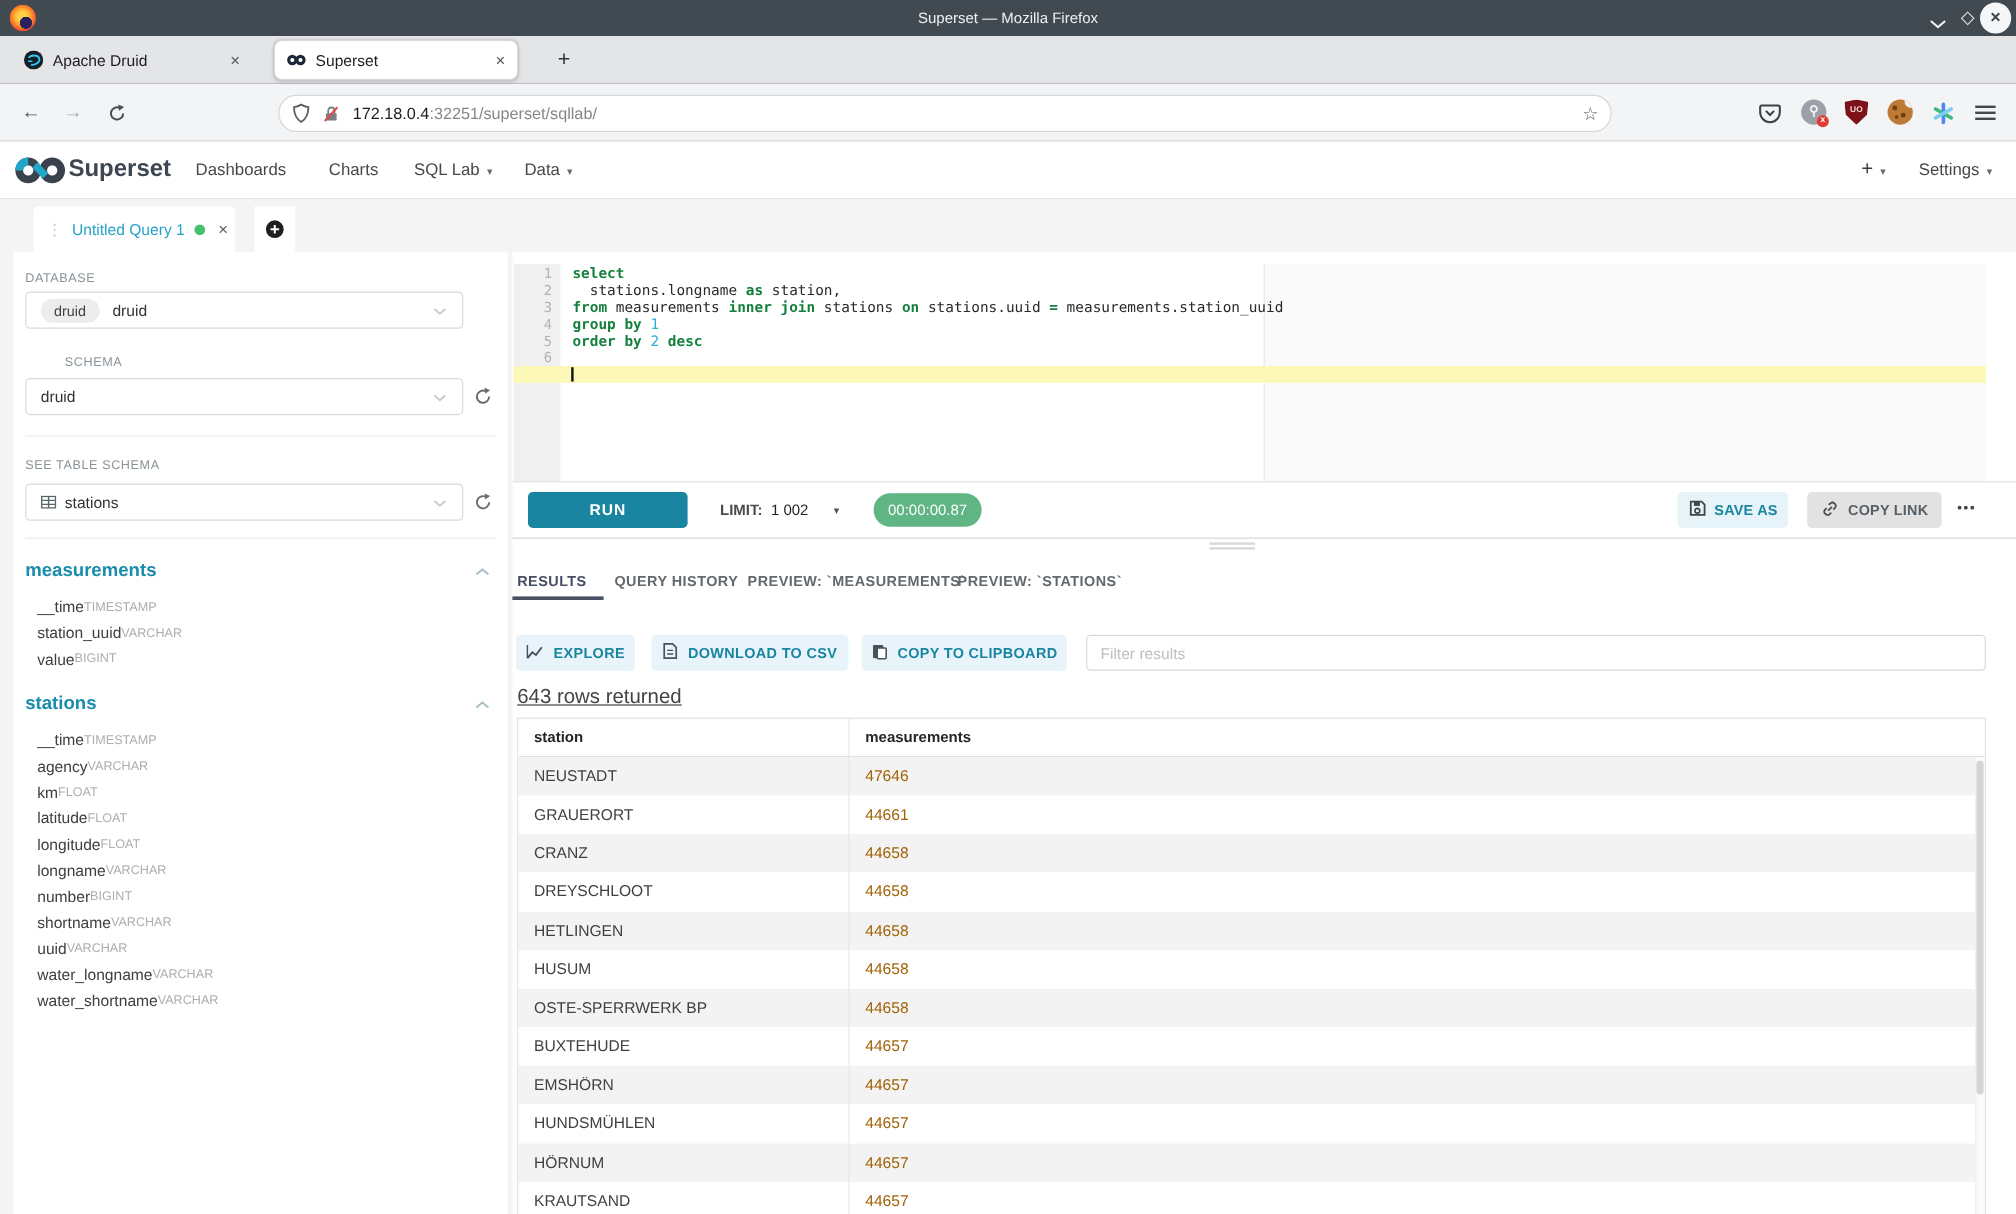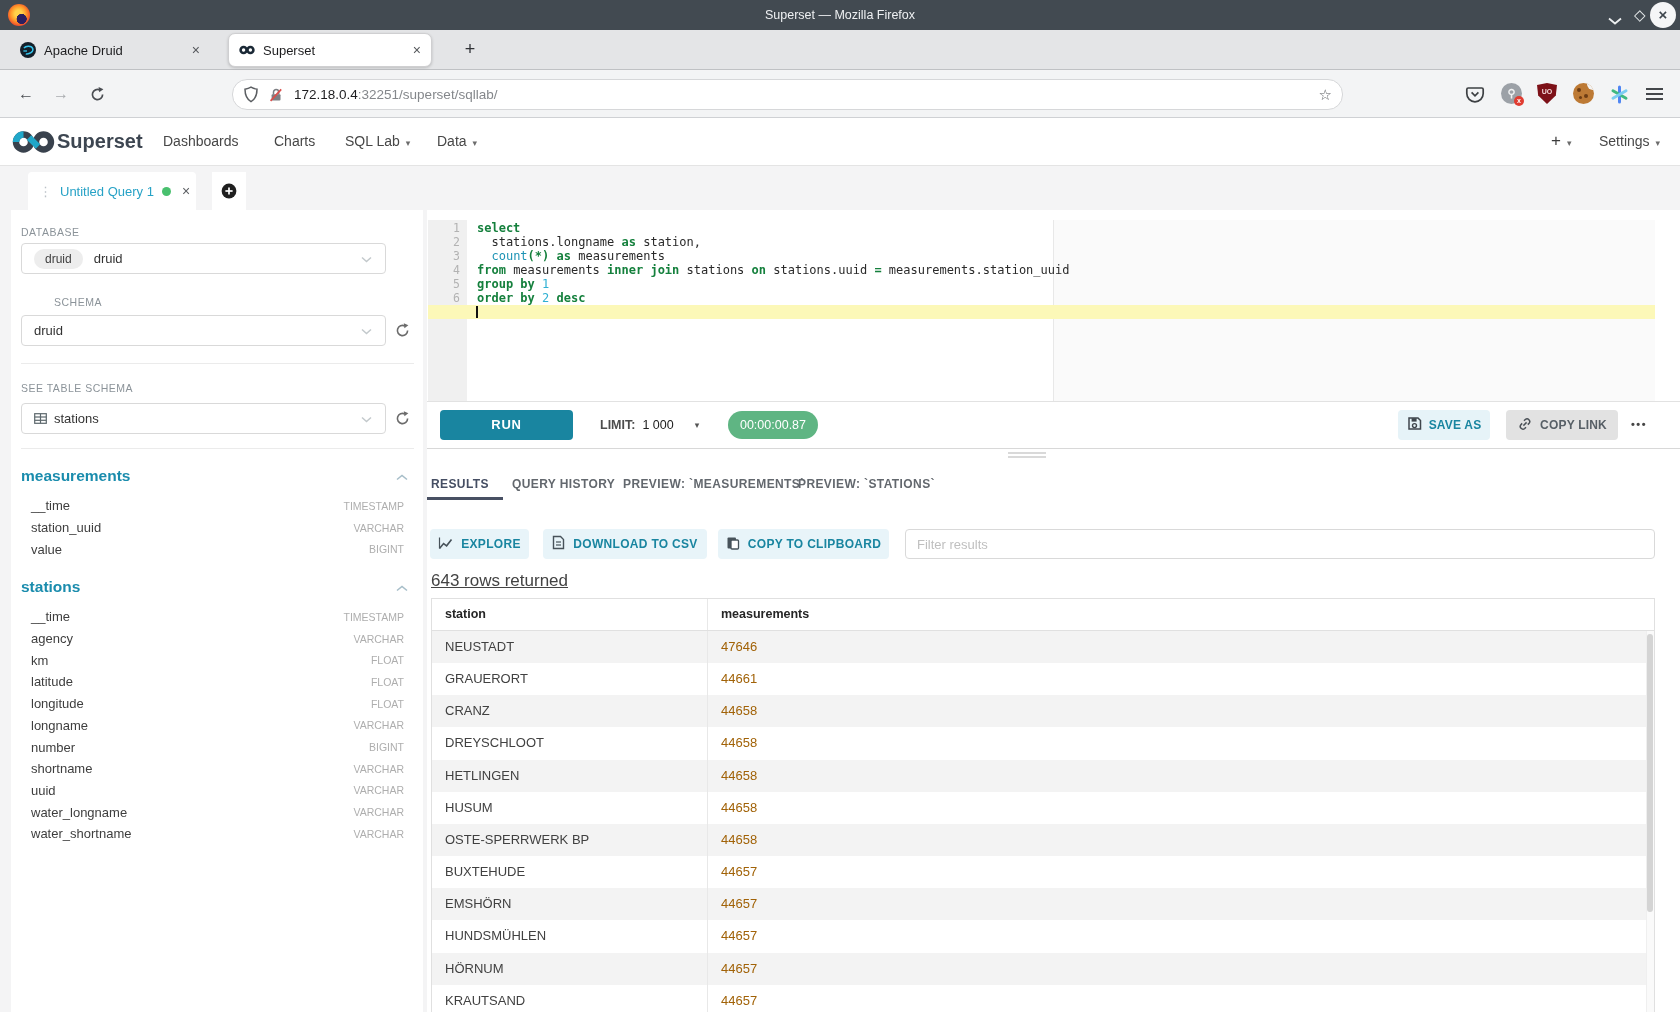--- a/index.html
+++ b/index.html
@@ -102,21 +102,21 @@
   .sb-refresh{position:absolute;left:383px;line-height:0;}
   .sb-r1{top:112px;}.sb-r2{top:200px;}
   .sb-div{position:absolute;left:10px;right:9px;border-top:1px solid #ebebeb;}
   .sb-d1{top:153px;}.sb-d2{top:238px;}
   .tbl-icon{margin-right:7px;line-height:0;}
   #schema-list{position:absolute;left:0;top:252px;width:412px;}
   .tbl-sec + .tbl-sec{margin-top:13px;}
   .tbl-head{height:28px;display:flex;align-items:center;justify-content:space-between;padding:0 15px 0 10px;}
   .tbl-name{font-size:15.5px;font-weight:700;color:#1a8cad;}
   .tbl-cols{margin-top:5px;}
-  .col-row{height:21.7px;display:flex;align-items:center;justify-content:space-between;padding:0 19px 0 20px;}
+  .col-row{height:21.7px;display:flex;align-items:center;padding:0 19px 0 20px;}
   .col-name{font-size:13px;color:#3e3e3e;}
   .col-type{font-size:10.5px;color:#aeaeae;}
 
   
   .main{position:absolute;left:427px;top:210px;width:1253px;height:802px;background:#fff;}
 
   .editor{position:absolute;left:0;top:10px;width:1229px;height:181px;background:#fff;}
   .gutter{position:absolute;left:1px;top:0;width:39px;height:181px;background:#f0f0f0;}
   #gutter-nums{padding-top:1px;}
   .gnum{height:14px;line-height:14px;text-align:right;padding-right:7px;
@@ -431,34 +431,33 @@
             <div class="gnum">5</div>
             <div class="gnum">6</div>
             <div class="gnum">7</div>
           </div>
         </div>
       <div class="pm-zone"></div>
       <div class="active-line"></div>
       <div id="code-lines">
           <div class="cline"><span class="tk-kw">select</span></div>
           <div class="cline"><span class="tk-pl">  stations.longname </span><span class="tk-kw">as</span><span class="tk-pl"> station,</span></div>
-          <div class="cline"><span class="tk-pl">  </span><span class="tk-fn">count</span><span class="tk-kw">(*)</span><span class="tk-pl"> </span><span class="tk-kw">as</span><span class="tk-pl"> measurements</span></div>
           <div class="cline"><span class="tk-kw">from</span><span class="tk-pl"> measurements </span><span class="tk-kw">inner join</span><span class="tk-pl"> stations </span><span class="tk-kw">on</span><span class="tk-pl"> stations.uuid </span><span class="tk-kw">=</span><span class="tk-pl"> measurements.station_uuid</span></div>
           <div class="cline"><span class="tk-kw">group by</span><span class="tk-pl"> </span><span class="tk-num">1</span></div>
           <div class="cline"><span class="tk-kw">order by</span><span class="tk-pl"> </span><span class="tk-num">2</span><span class="tk-pl"> </span><span class="tk-kw">desc</span></div>
           <div class="cline"></div>
         </div>
       <div class="cursor"></div>
     </div>
     <div class="editor-line"></div>
 
     <div class="run-btn">RUN</div>
     <div class="limit">
       <span class="limit-label">LIMIT:</span>
-      <span class="limit-value">1 000</span>
+      <span class="limit-value">1 002</span>
       <span class="limit-caret">▾</span>
     </div>
     <div class="timer">00:00:00.87</div>
     <div class="btn-light saveas">
       <span><svg width="15" height="15" viewBox="0 0 15 15">
             <path d="M2 2 h9 l2.5 2.5 V13 H2 Z" fill="none" stroke="#3f464c" stroke-width="1.5"></path>
             <rect x="4.6" y="2.2" width="5" height="3.4" fill="#3f464c"></rect>
             <circle cx="7.5" cy="9.6" r="2" fill="none" stroke="#3f464c" stroke-width="1.4"></circle>
           </svg></span>
       <span>SAVE AS</span>

